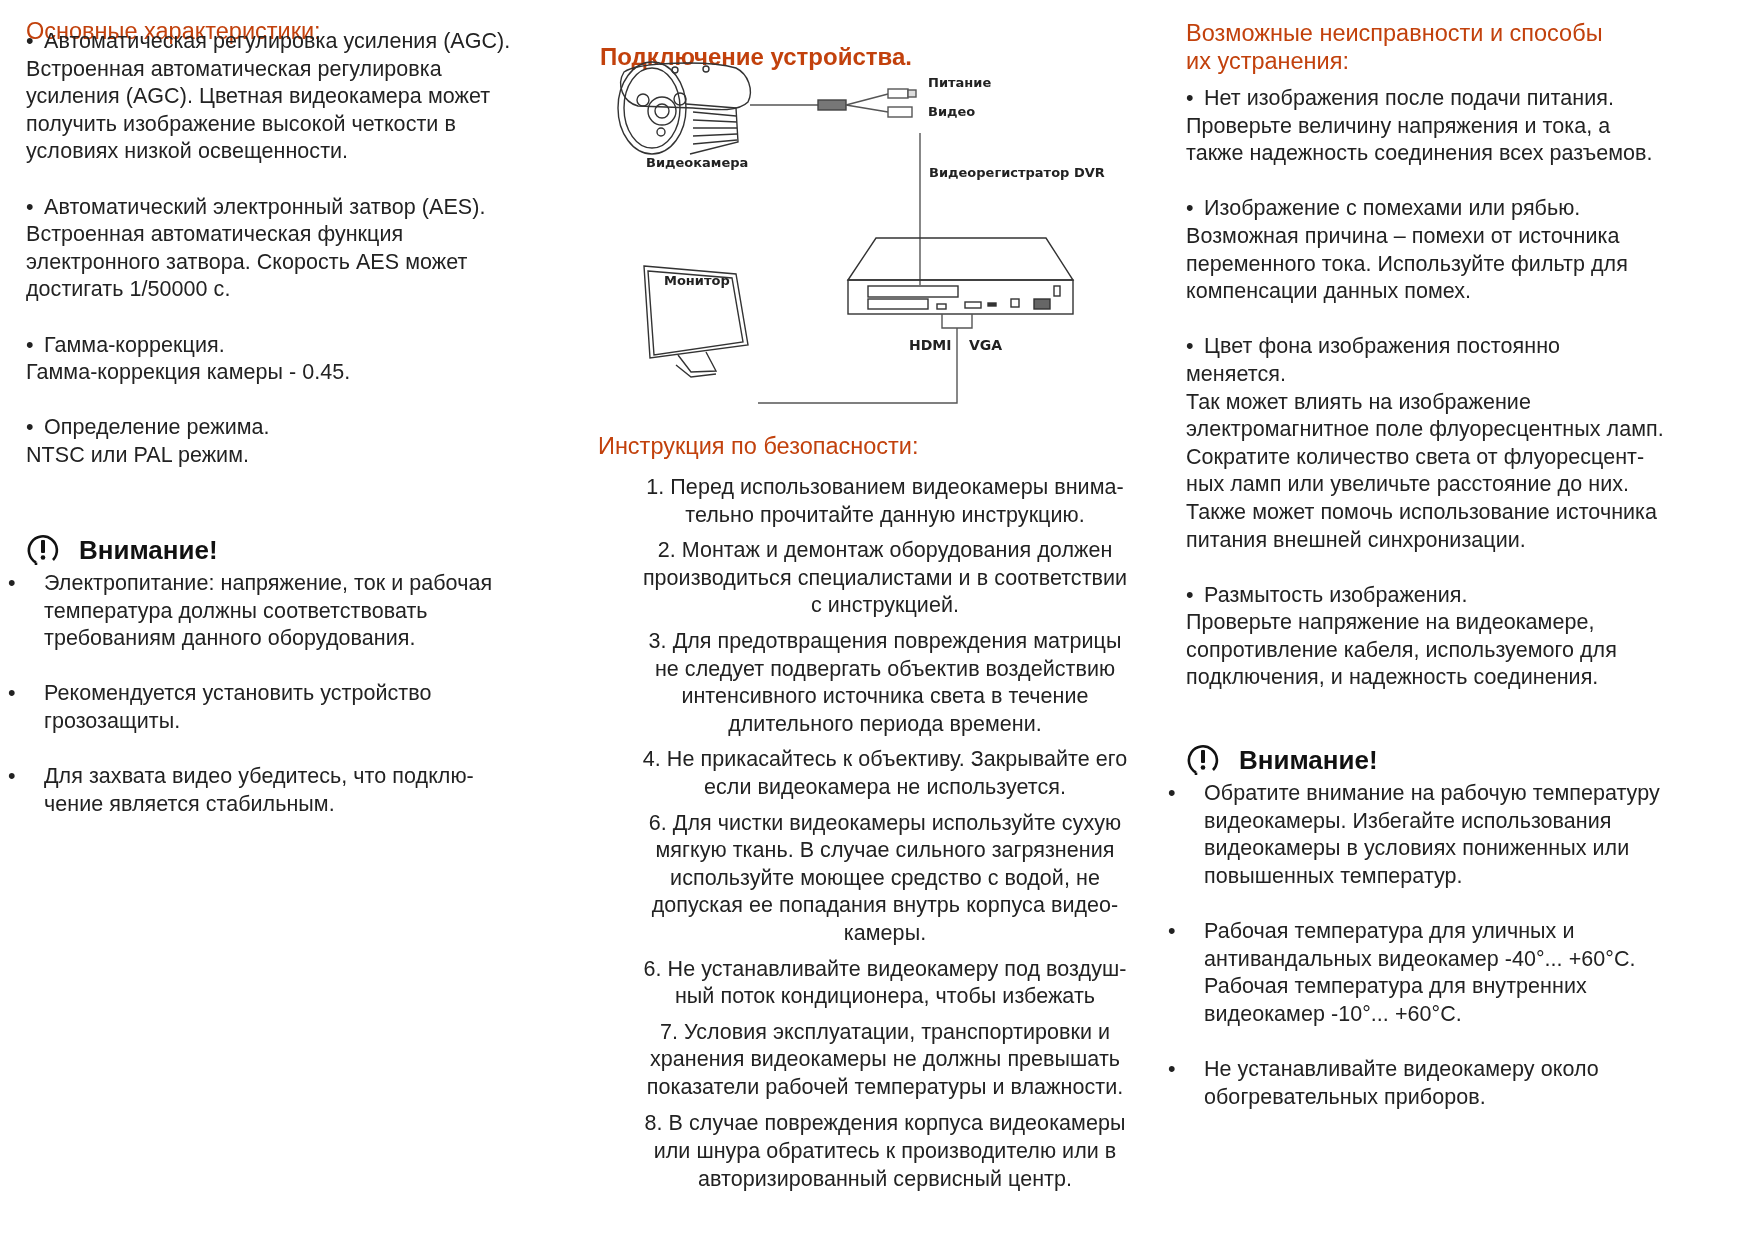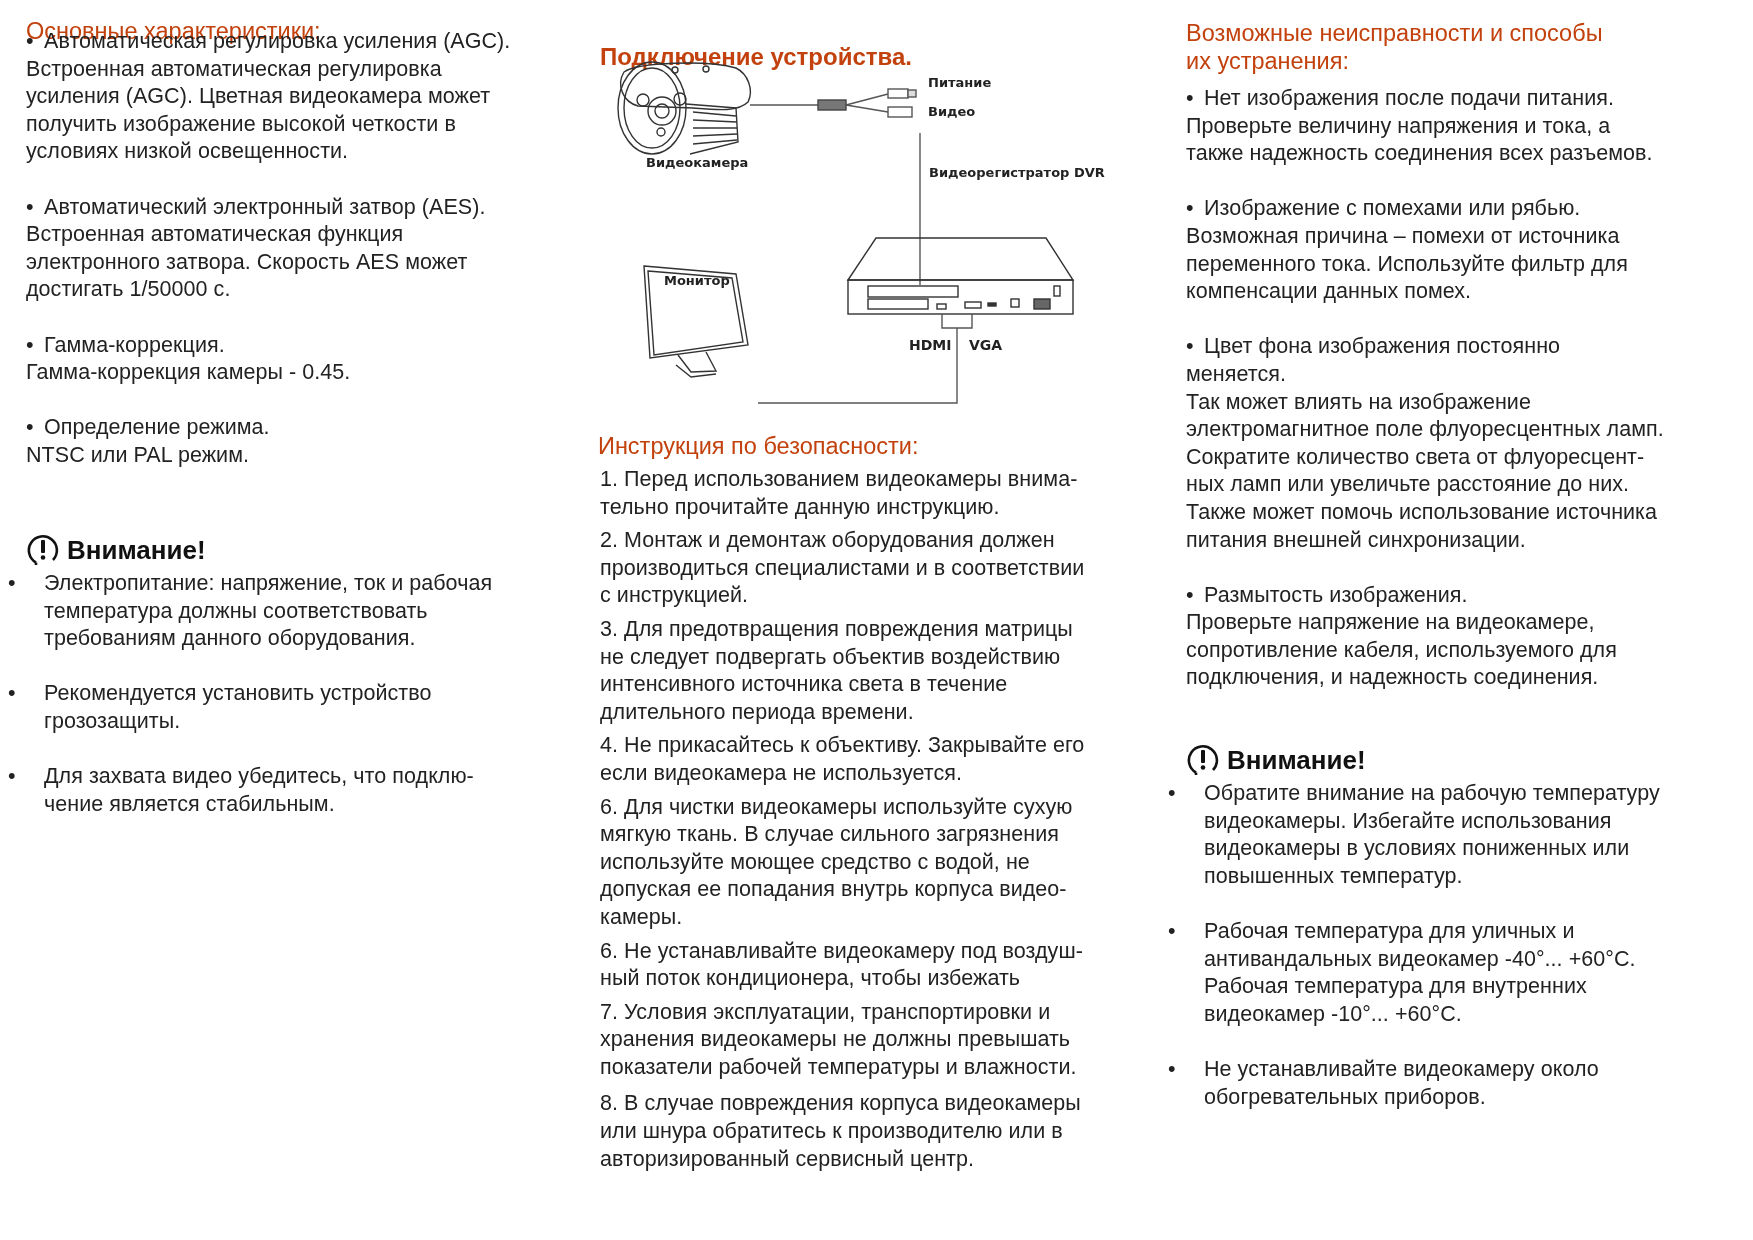--- a/index.html
+++ b/index.html
@@ -13,24 +13,24 @@
   .col-mid { left: 598px; width: 560px; }
   .col-right { left: 1186px; width: 560px; }
 
   .heading { font-size: 23.5px; line-height: 28px; margin: 0; font-weight: normal; color: #c2410c; }
   .body-text { font-size: 21.5px; line-height: 27.6px; color: #222; letter-spacing: 0.05px; }
   .para { margin: 0; }
   .gap { height: 27.6px; }
   .bullet-dot { display: inline-block; width: 18px; }
   .hang { padding-left: 18px; text-indent: -18px; }
 
-  .warn-title { display: flex; align-items: center; gap: 7px; font-weight: bold; font-size: 26px; color: #111; }
+  .warn-title { display: flex; align-items: center; gap: 19px; font-weight: bold; font-size: 26px; color: #111; }
   .warn-icon { width: 34px; height: 34px; display: inline-block; }
 
-  .num-item { margin: 0 0 6px 0; }
+  .num-item { margin: 8px 0 6px 0; text-align: center; }
 
   .diagram { position: absolute; left: 598px; top: 50px; width: 580px; height: 380px; }
   .diagram .lbl { font-family: "DejaVu Sans", sans-serif; font-weight: bold; fill: #222; }
 </style>
 </head>
 <body>
 
 <div class="col col-left">
   <div style="position:absolute; top:17px; left:0;">
     <h2 class="heading">Основные характеристики:</h2>

